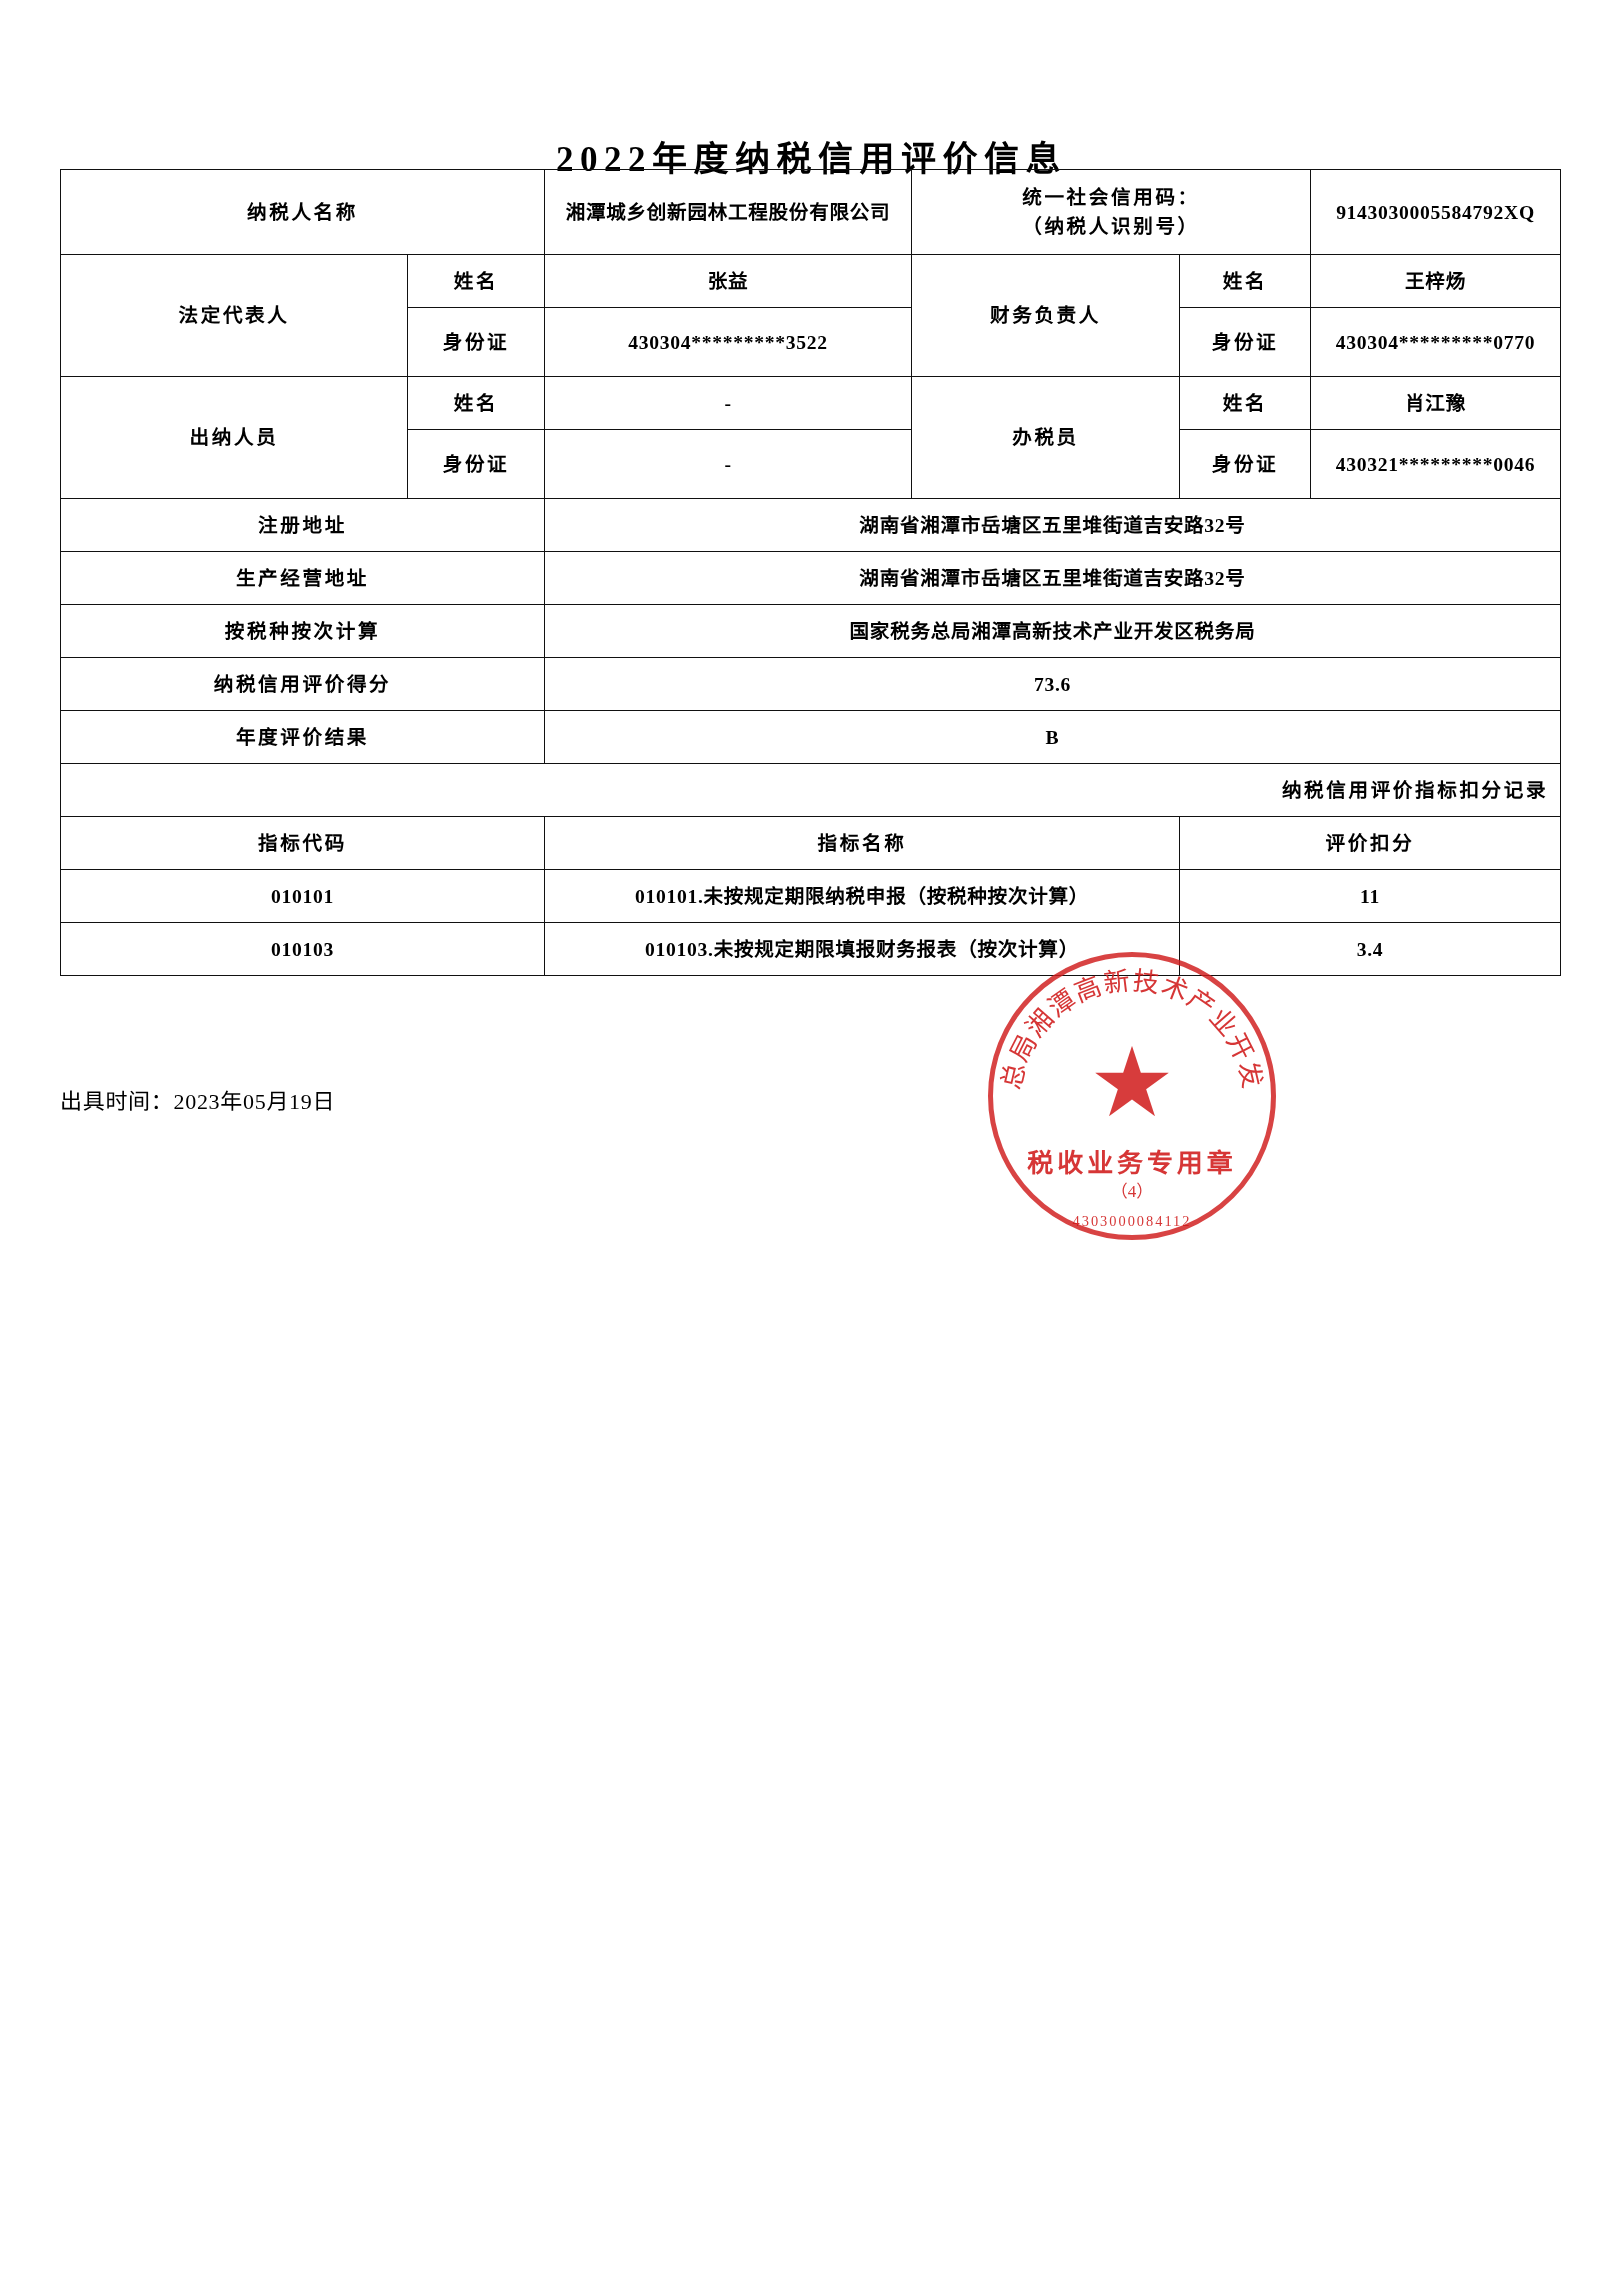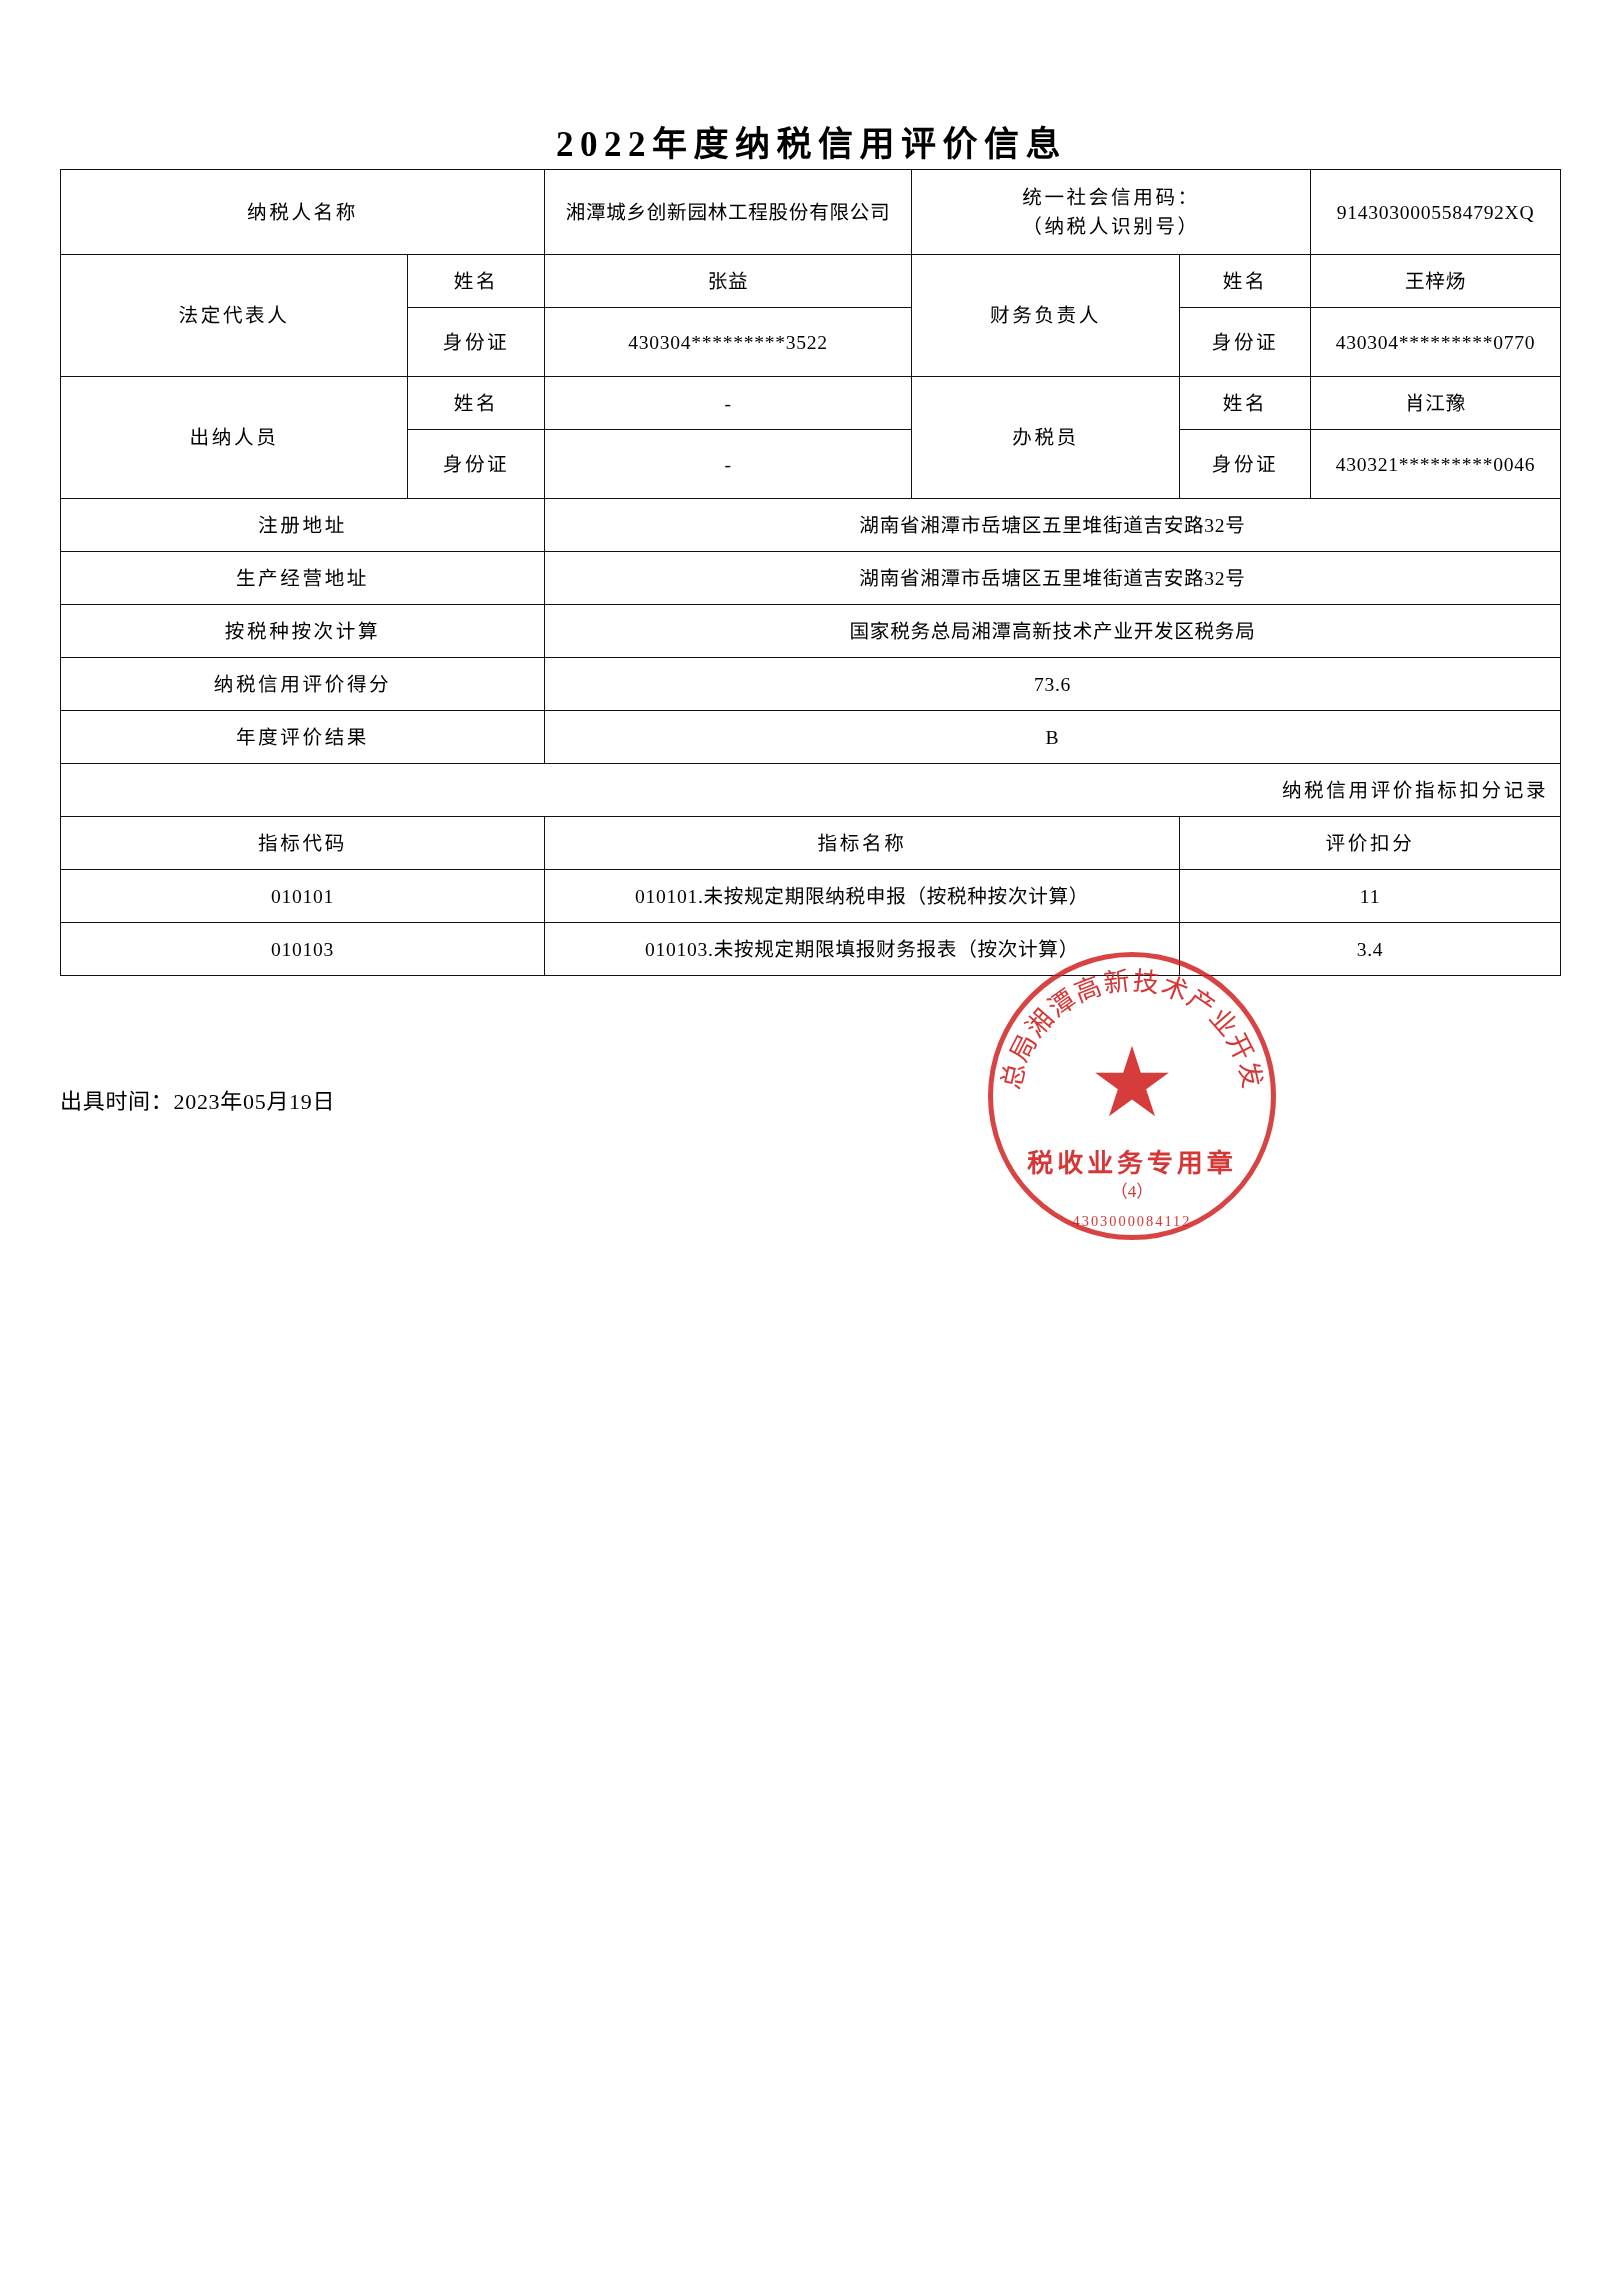--- a/index.html
+++ b/index.html
@@ -14,36 +14,37 @@
     font-family: "Liberation Serif", "DejaVu Serif", serif;
     color: #000000;
     position: relative;
     overflow: hidden;
   }
   .page {
     position: relative;
     width: 1623px;
     height: 2295px;
     box-sizing: border-box;
-    padding: 0;
+    padding: 15px;
   }
   .doc-title {
     text-align: center;
     font-size: 35px;
     letter-spacing: 6.5px;
     font-weight: 600;
     margin: 0;
     padding-top: 115px;
     font-family: "Liberation Serif", "DejaVu Serif", serif;
   }
   .table-wrap {
     position: absolute;
     left: 60px;
     top: 169px;
     width: 1500px;
+    font-weight: bold;
   }
   table.main {
     width: 1500px;
     border-collapse: collapse;
     table-layout: fixed;
   }
   table.main td {
     border: 1.3px solid #111;
     padding: 0 11.8px;
     font-size: 19.6px;

